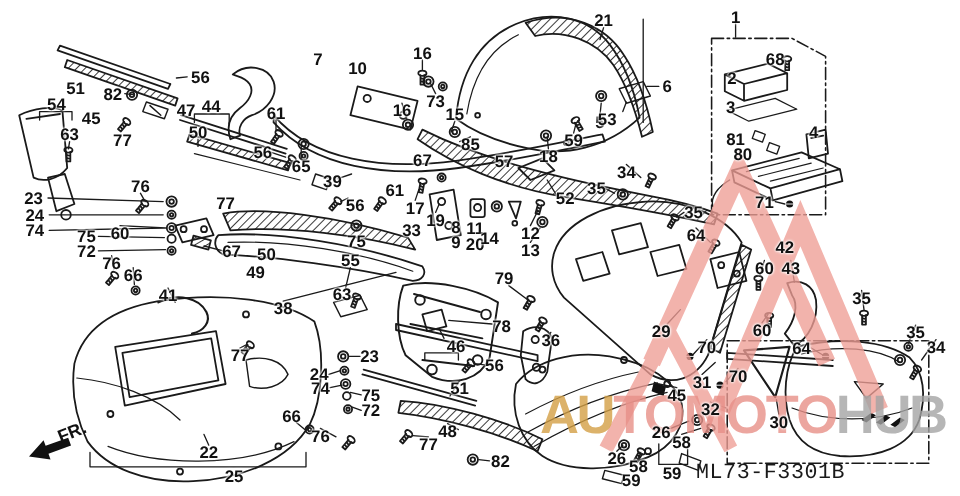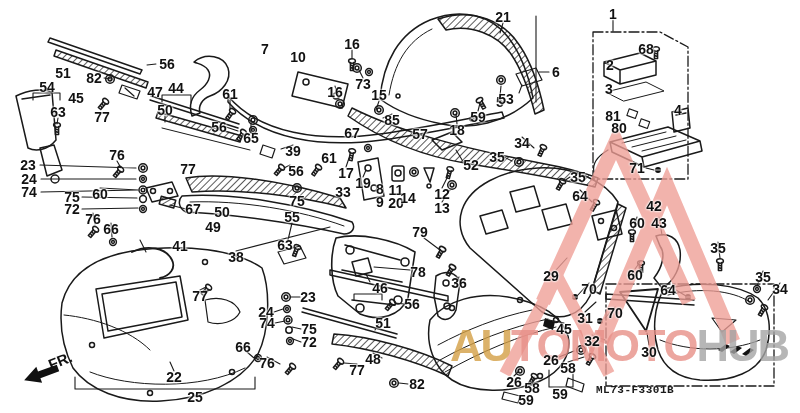--- a/index.html
+++ b/index.html
@@ -8,22 +8,22 @@
   .stage svg{position:absolute;left:0;top:0;z-index:1;}
   .wm-text{position:absolute;left:450px;top:320px;z-index:2;display:flex;
            font-weight:700;font-size:45px;line-height:52px;letter-spacing:-2px;
            opacity:.8;pointer-events:none;white-space:nowrap;}
   .labels{position:absolute;left:0;top:0;width:800px;height:413px;z-index:3;pointer-events:none;}
   .plabel{position:absolute;transform:translate(-50%,-50%);font-weight:700;font-size:14px;
           color:#111;white-space:nowrap;
           text-shadow:0 0 2px #fff,0 0 2px #fff,0 0 3px #fff;}
   .fr-text{position:absolute;left:48px;top:352px;z-index:3;font-weight:700;font-size:15px;
            color:#111;transform:rotate(-22deg);}
-  .code-text{position:absolute;left:596px;top:384px;z-index:3;
-             font-family:"Liberation Mono",monospace;font-weight:700;font-size:11px;
+  .code-text{position:absolute;left:580px;top:384px;z-index:3;
+             font-family:"Liberation Mono",monospace;font-weight:400;font-size:18px;
              letter-spacing:.5px;color:#1a1a1a;}
 </style>
 </head>
 <body>
 
 <div class="stage">
 
 <svg width="800" height="413" viewBox="0 0 800 413">
   <defs>
     <pattern id="hatch" width="5" height="5" patternUnits="userSpaceOnUse" patternTransform="rotate(45)">
@@ -333,30 +333,30 @@
       <span class="plabel" style="left: 117px; top: 155px;">76</span>
       <span class="plabel" style="left: 188px; top: 169px;">77</span>
       <span class="plabel" style="left: 28px; top: 165px;">23</span>
       <span class="plabel" style="left: 29px; top: 179px;">24</span>
       <span class="plabel" style="left: 29px; top: 192px;">74</span>
       <span class="plabel" style="left: 72px; top: 197px;">75</span>
       <span class="plabel" style="left: 72px; top: 209px;">72</span>
       <span class="plabel" style="left: 100px; top: 194px;">60</span>
       <span class="plabel" style="left: 93px; top: 219px;">76</span>
       <span class="plabel" style="left: 111px; top: 229px;">66</span>
-      <span class="plabel" style="left: 140px; top: 246px; margin-left: 40px;">41</span>
+      <span class="plabel" style="left: 140px; top: 246px;">41</span>
       <span class="plabel" style="left: 193px; top: 209px;">67</span>
       <span class="plabel" style="left: 222px; top: 212px;">50</span>
       <span class="plabel" style="left: 213px; top: 227px;">49</span>
       <span class="plabel" style="left: 236px; top: 257px;">38</span>
       <span class="plabel" style="left: 292px; top: 217px;">55</span>
       <span class="plabel" style="left: 297px; top: 201px;">75</span>
       <span class="plabel" style="left: 285px; top: 245px;">63</span>
       <span class="plabel" style="left: 296px; top: 171px;">56</span>
-      <span class="plabel" style="left: 293px; top: 151px;">39</span>
+      <span class="plabel" style="left: 277px; top: 151px;">39</span>
       <span class="plabel" style="left: 265px; top: 49px;">7</span>
       <span class="plabel" style="left: 298px; top: 57px;">10</span>
       <span class="plabel" style="left: 352px; top: 44px;">16</span>
       <span class="plabel" style="left: 363px; top: 84px;">73</span>
       <span class="plabel" style="left: 335px; top: 92px;">16</span>
       <span class="plabel" style="left: 329px; top: 158px;">61</span>
       <span class="plabel" style="left: 352px; top: 133px;">67</span>
       <span class="plabel" style="left: 392px; top: 120px;">85</span>
       <span class="plabel" style="left: 379px; top: 95px;">15</span>
       <span class="plabel" style="left: 420px; top: 134px;">57</span>

